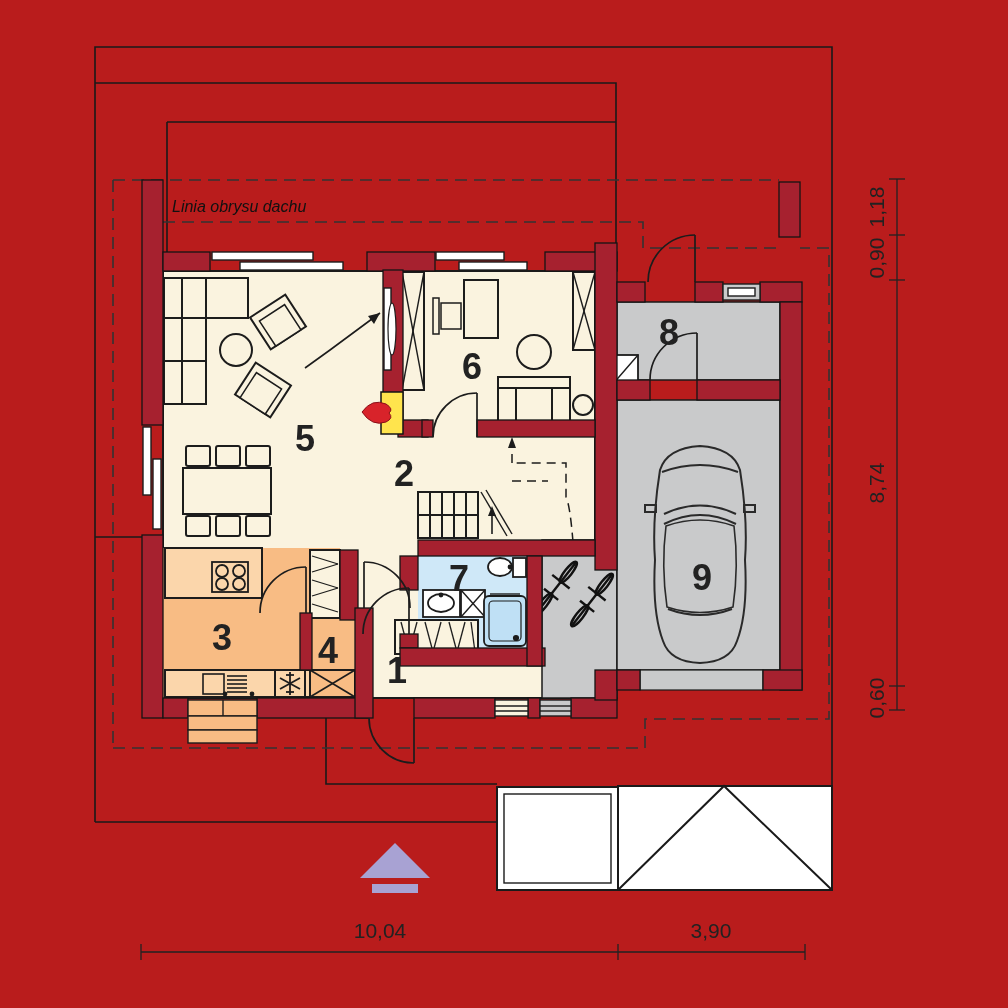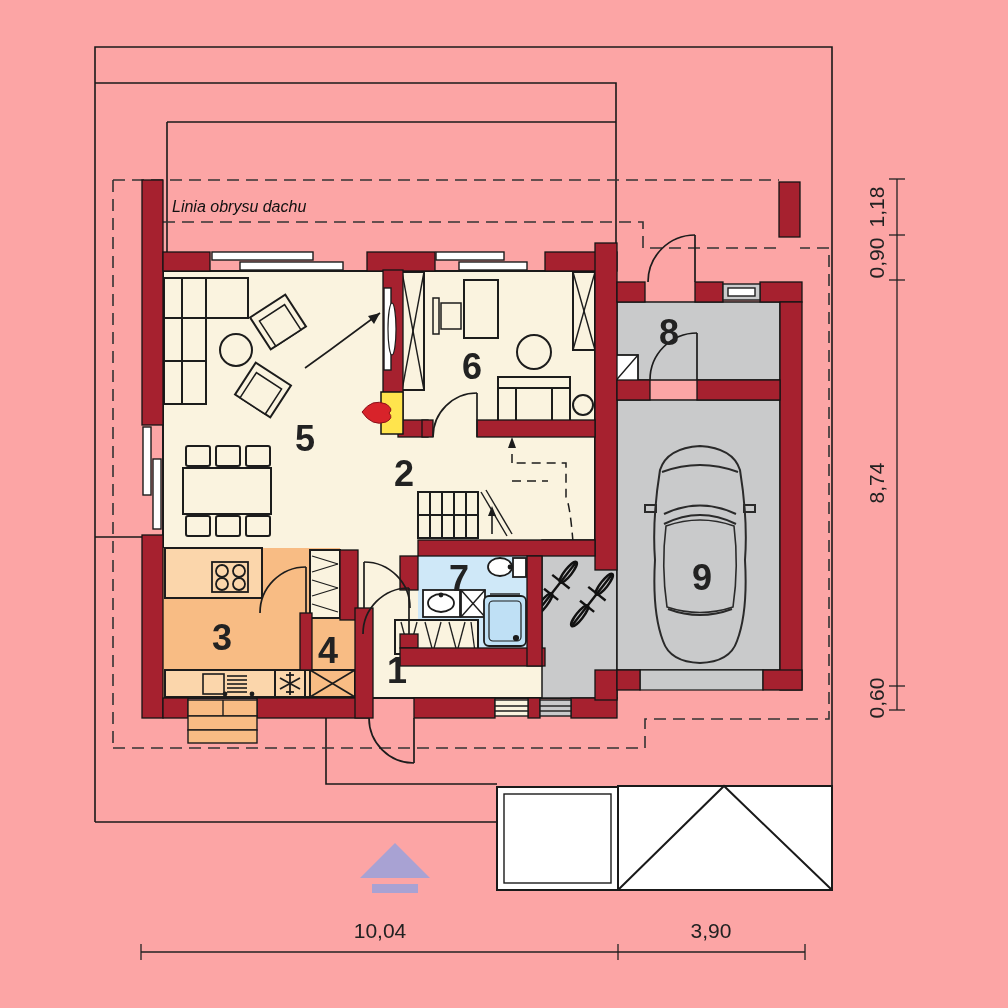--- a/index.html
+++ b/index.html
@@ -1,16 +1,16 @@
 <!DOCTYPE html>
 <html><head>
 <meta charset="utf-8">
 <style>
   html,body{margin:0;padding:0;background:#ffffff;}
-  .page{width:1008px;height:1008px;position:relative;background:#fca5a5;font-family:"Liberation Sans",sans-serif;text-decoration:underline;}
+  .page{width:1008px;height:1008px;position:relative;background:#b91c1c;font-family:"Liberation Sans",sans-serif;text-decoration:underline;}
   svg{position:absolute;left:0;top:0;}
   text{font-family:"Liberation Sans",sans-serif;}
   .roomnum{font-size:36px;font-weight:bold;fill:#222;}
   .dimtxt{font-size:21px;fill:#222;}
   .rooflbl{font-size:16px;font-style:italic;fill:#111;}
 </style>
 </head>
 <body>
 
 <div class="page">

